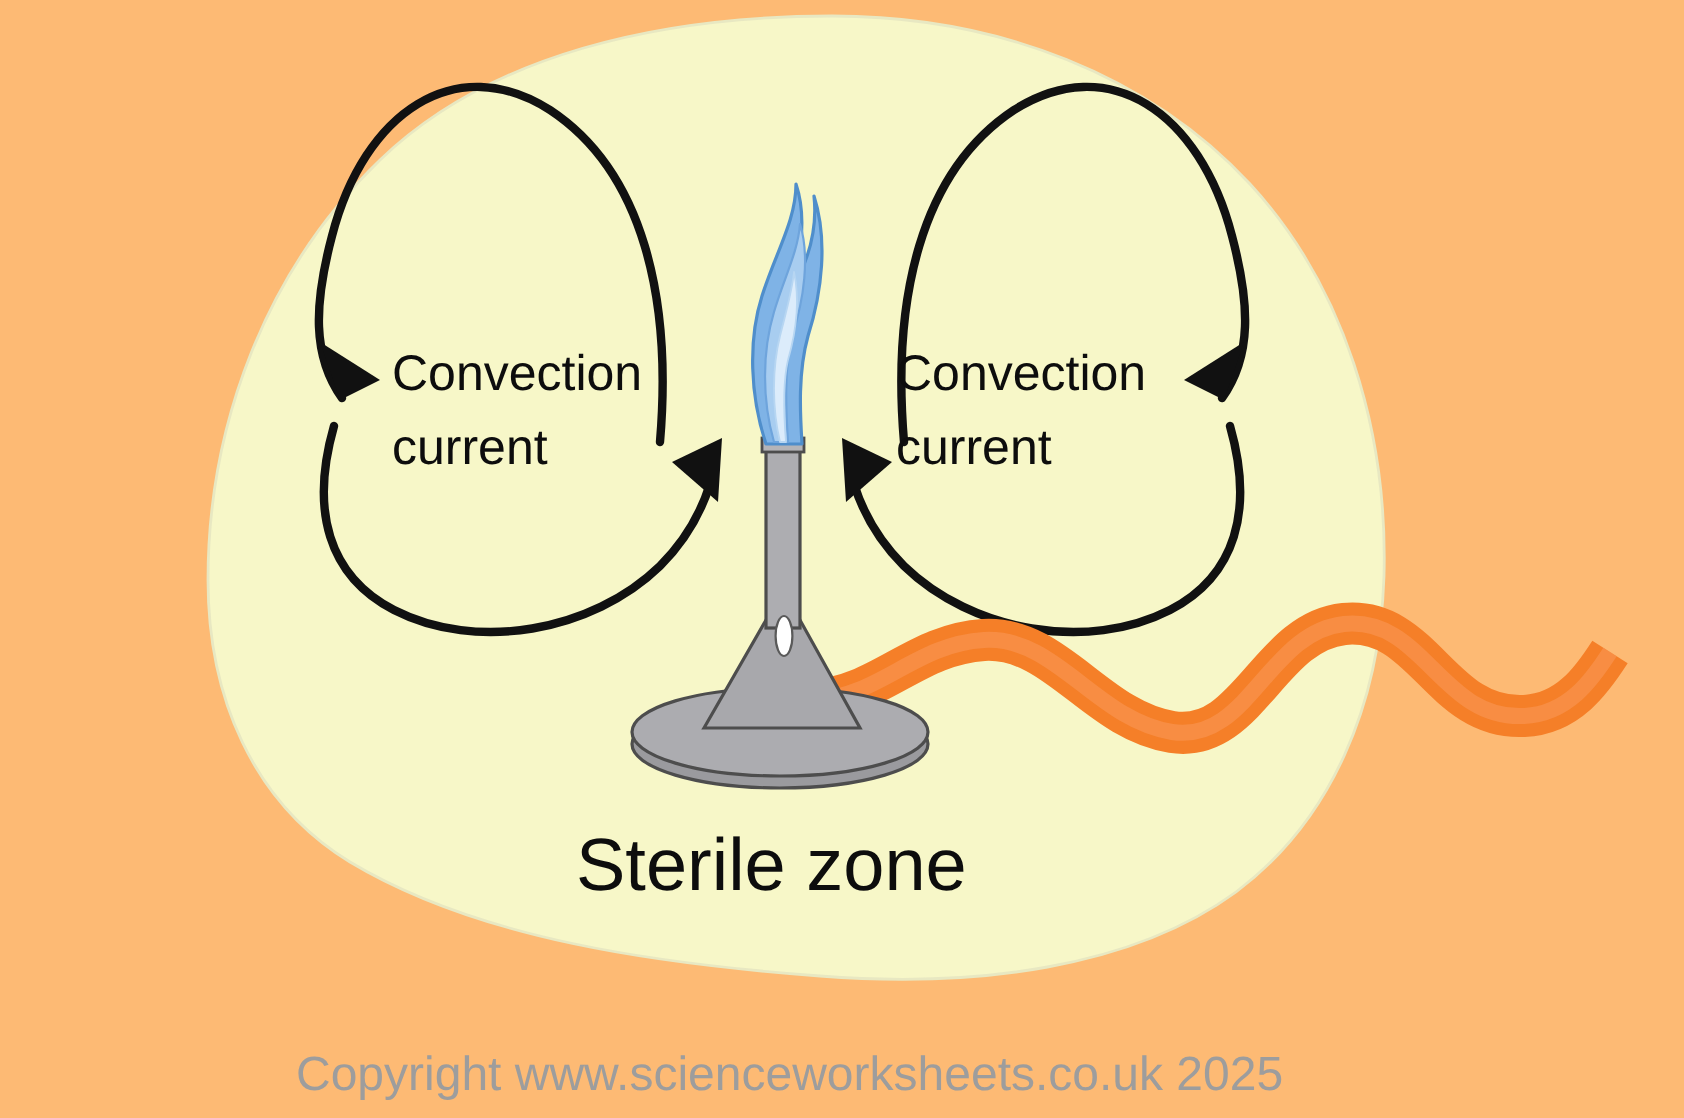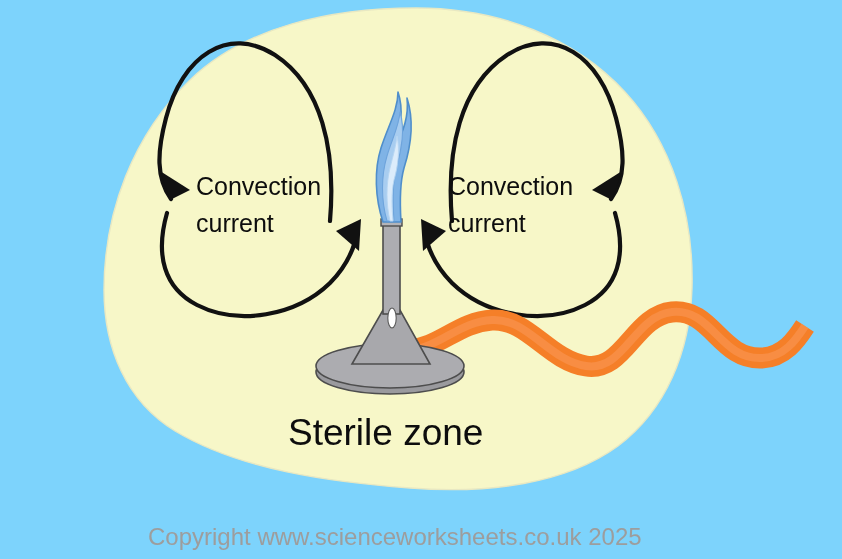--- a/index.html
+++ b/index.html
@@ -10,21 +10,21 @@
   body {
     width: 842px;
     height: 559px;
     overflow: hidden;
     font-family: "Liberation Sans", sans-serif;
   }
   #stage {
     position: relative;
     width: 842px;
     height: 559px;
-    background: #7dd3fc;
+    background: #fdba74;
   }
   #diagram-svg {
     position: absolute;
     left: 0;
     top: 0;
     width: 842px;
     height: 559px;
     display: block;
   }
   .label-text {

